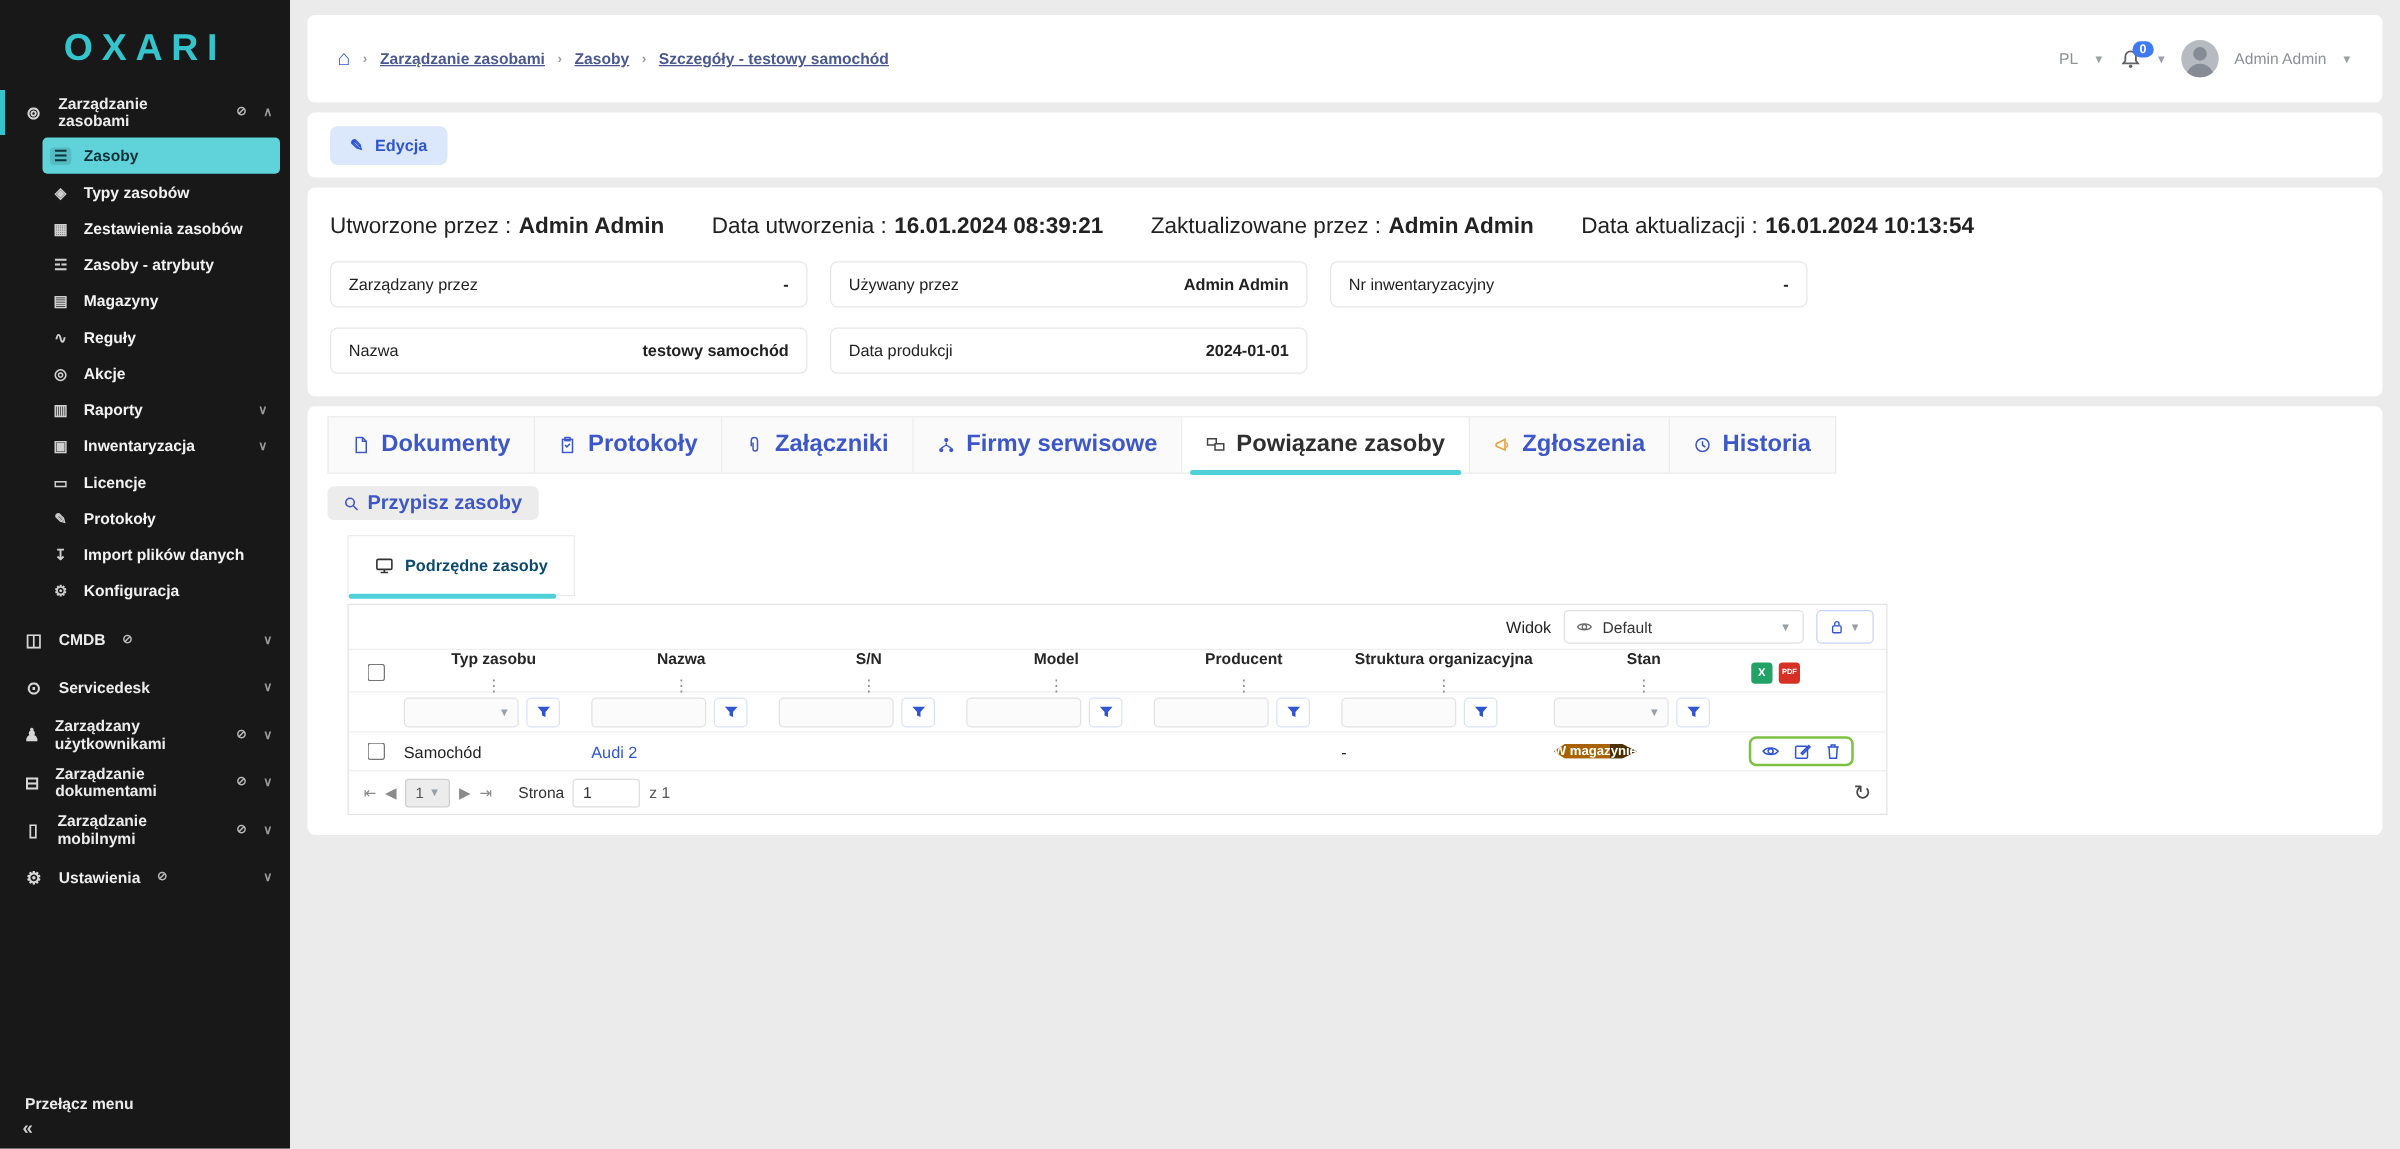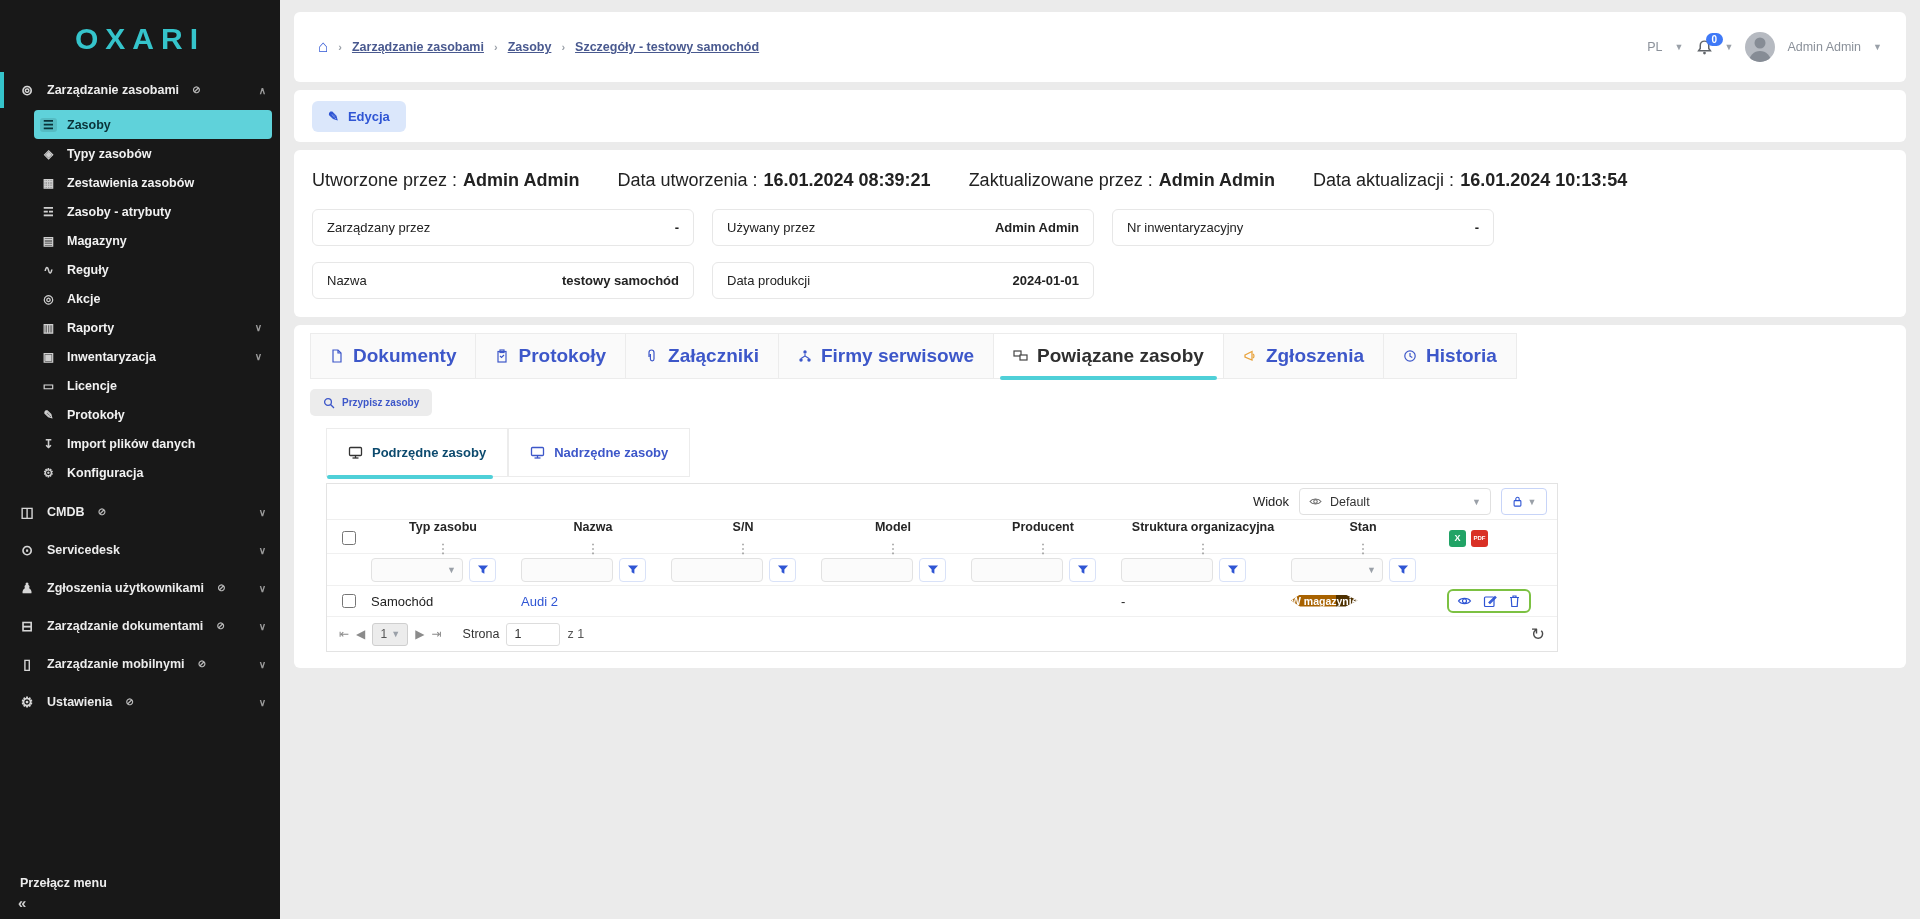--- a/index.html
+++ b/index.html
@@ -1,21 +1,21 @@
 <!DOCTYPE html>
 <html><head>
 <meta charset="utf-8">
 <style>
   * { box-sizing: border-box; margin: 0; padding: 0; }
   html,body { width:1920px; height:919px; }
   body { background:#ebebeb; font-family:"Liberation Sans", sans-serif; overflow:hidden; color:#222; }
   .app { display:flex; width:1920px; height:919px; }
 
   
-  .sidebar { width:280px; height:919px; background:#181818; color:#ececec; flex-shrink:0; position:relative; }
+  .sidebar { width:232px; height:919px; background:#181818; color:#ececec; flex-shrink:0; position:relative; }
   .logo { color:#35c4cb; font-size:30px; font-weight:600; letter-spacing:7px; text-align:center; padding:22px 0 16px; }
   .menu { font-size:12.5px; }
   .section { display:flex; align-items:center; height:38px; padding:0 14px 0 18px; gap:11px; font-weight:700; cursor:pointer; }
   .section.active-root { border-left:4px solid #35c4cb; padding-left:14px; height:36px; }
   .section .s-icon { width:18px; text-align:center; font-size:14px; color:#d6d6d6; }
   .section .chev { margin-left:auto; color:#9a9a9a; font-size:10px; }
   .badge-circle { width:13px; height:13px; border-radius:50%; font-size:10px; line-height:12px; color:#b9b9b9; text-align:center; flex-shrink:0; }
   .submenu { padding:2px 0 6px 34px; }
   .subitem { display:flex; align-items:center; gap:10px; height:29px; font-weight:600; color:#f2f2f2; padding:0 10px 0 6px; margin-right:8px; cursor:pointer; }
   .subitem .s-icon { width:17px; text-align:center; font-size:12px; color:#cfcfcf; }
@@ -55,21 +55,21 @@
   .field .f-val { font-weight:700; }
 
   
   .tabs-card { padding:8px 16px 16px; }
   .tabs-row { display:flex; }
   .tab { display:flex; align-items:center; gap:9px; padding:0 19px; height:46px; background:#fafafa; border:1px solid #ececec; color:#3d57c9; font-size:19px; font-weight:600; position:relative; cursor:pointer; white-space:nowrap; }
   .tab + .tab { border-left:none; }
   .tab.active { background:#fff; color:#2f2f2f; }
   .tab.active::after { content:""; position:absolute; left:6px; right:6px; bottom:-2px; height:4px; background:#4fd0d8; border-radius:2px; }
   .tab svg { flex-shrink:0; }
-  .btn-assign { margin-top:10px; background:#ececec; color:#3d57c9; border:none; height:27px; border-radius:5px; padding:0 13px; font-size:10px; font-weight:600; display:inline-flex; gap:7px; align-items:center; cursor:pointer; font-family:inherit; }
+  .btn-assign { margin-top:10px; background:#ececec; color:#3d57c9; border:none; height:27px; border-radius:5px; padding:0 13px; font-size:16px; font-weight:600; display:inline-flex; gap:7px; align-items:center; cursor:pointer; font-family:inherit; }
 
   .related-zone { margin-left:16px; margin-top:12px; }
   .subtabs-row { display:flex; }
   .subtab { display:inline-flex; gap:9px; align-items:center; padding:0 21px; height:49px; background:#fff; border:1px solid #ececec; font-size:13px; font-weight:600; color:#3d57c9; position:relative; cursor:pointer; }
   .subtab.active { color:#0c4a6e; }
   .subtab.active::after { content:""; position:absolute; left:0; right:14px; bottom:-3px; height:4px; background:#4fd0d8; border-radius:2px; }
 
   
   .table-wrap { width:1232px; border:1px solid #e3e3e3; margin-top:6px; background:#fff; }
   .view-row { height:36px; display:flex; align-items:center; justify-content:flex-end; gap:10px; padding:0 10px; border-bottom:1px solid #efefef; font-size:13px; }
@@ -184,21 +184,21 @@
         <span class="badge-circle">⊘</span>
         <span class="chev">∨</span>
       </div>
       <div class="section">
         <span class="s-icon">⊙</span>
         <span>Servicedesk</span>
         <span class="chev">∨</span>
       </div>
       <div class="section">
         <span class="s-icon">♟</span>
-        <span>Zgłoszenia użytkownikami</span>
+        <span>Zarządzany użytkownikami</span>
         <span class="badge-circle">⊘</span>
         <span class="chev">∨</span>
       </div>
       <div class="section">
         <span class="s-icon">⊟</span>
         <span>Zarządzanie dokumentami</span>
         <span class="badge-circle">⊘</span>
         <span class="chev">∨</span>
       </div>
       <div class="section">
@@ -371,28 +371,20 @@
       <div class="related-zone">
         <div class="subtabs-row">
           <div class="subtab active">
             <svg width="15" height="14" viewBox="0 0 15 14">
                 <rect x="1.5" y="1.5" width="12" height="8" rx="1" fill="none" stroke="#333" stroke-width="1.3"></rect>
                 <line x1="7.5" y1="9.5" x2="7.5" y2="12" stroke="#333" stroke-width="1.3"></line>
                 <line x1="4.5" y1="12" x2="10.5" y2="12" stroke="#333" stroke-width="1.3"></line>
               </svg>
             <span>Podrzędne zasoby</span>
           </div>
-          <div class="subtab">
-            <svg width="15" height="14" viewBox="0 0 15 14">
-                <rect x="1.5" y="1.5" width="12" height="8" rx="1" fill="none" stroke="#3d57c9" stroke-width="1.3"></rect>
-                <line x1="7.5" y1="9.5" x2="7.5" y2="12" stroke="#3d57c9" stroke-width="1.3"></line>
-                <line x1="4.5" y1="12" x2="10.5" y2="12" stroke="#3d57c9" stroke-width="1.3"></line>
-              </svg>
-            <span>Nadrzędne zasoby</span>
-          </div>
         </div>
 
         <div class="table-wrap">
 
           <div class="view-row">
             <span>Widok</span>
             <div class="view-select">
               <svg width="13" height="11" viewBox="0 0 14 12">
                   <path d="M1 6C3.5 2.5 10.5 2.5 13 6 10.5 9.5 3.5 9.5 1 6z" fill="none" stroke="#666" stroke-width="1.1"></path>
                   <circle cx="7" cy="6" r="1.9" fill="none" stroke="#666" stroke-width="1.1"></circle>

